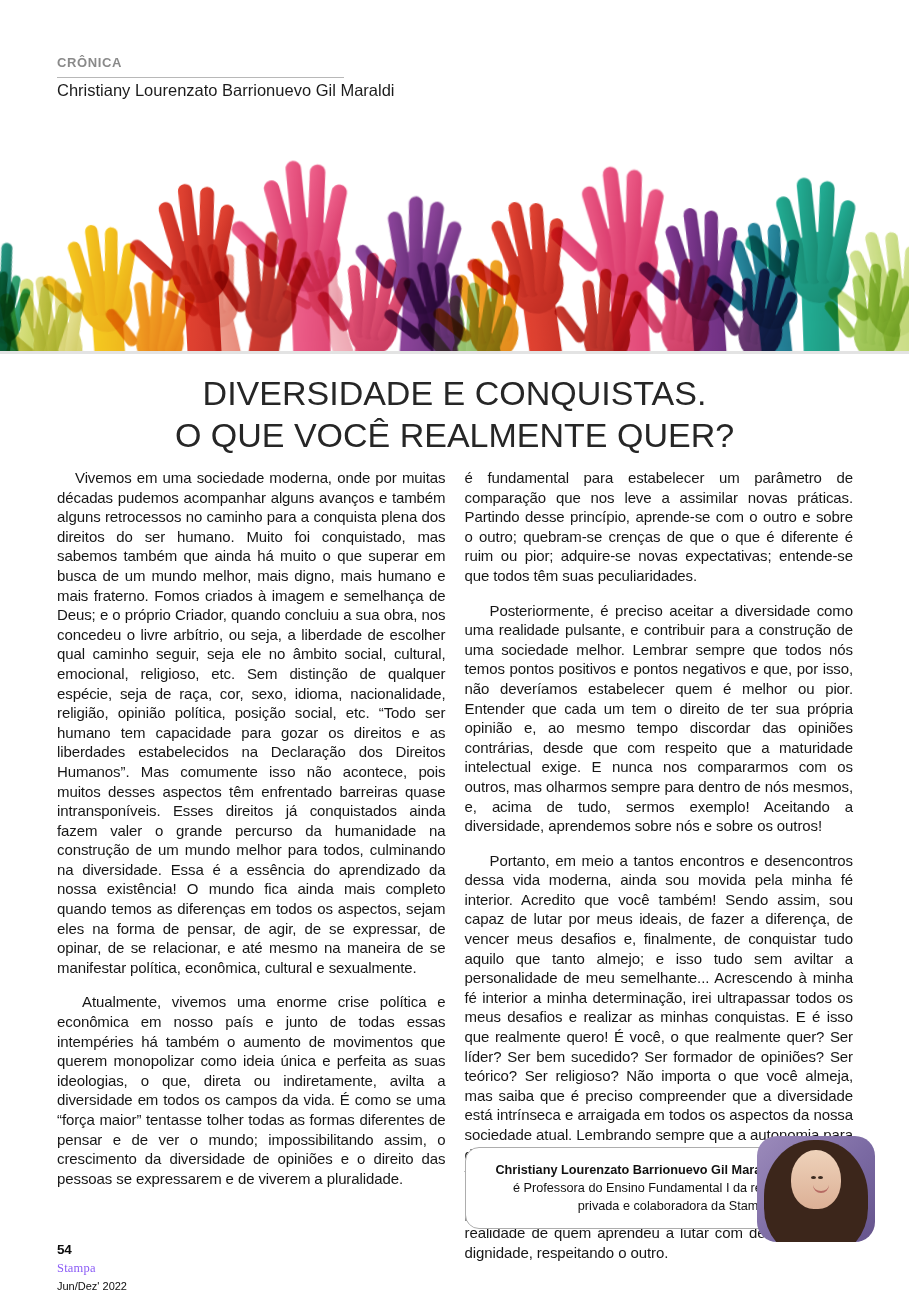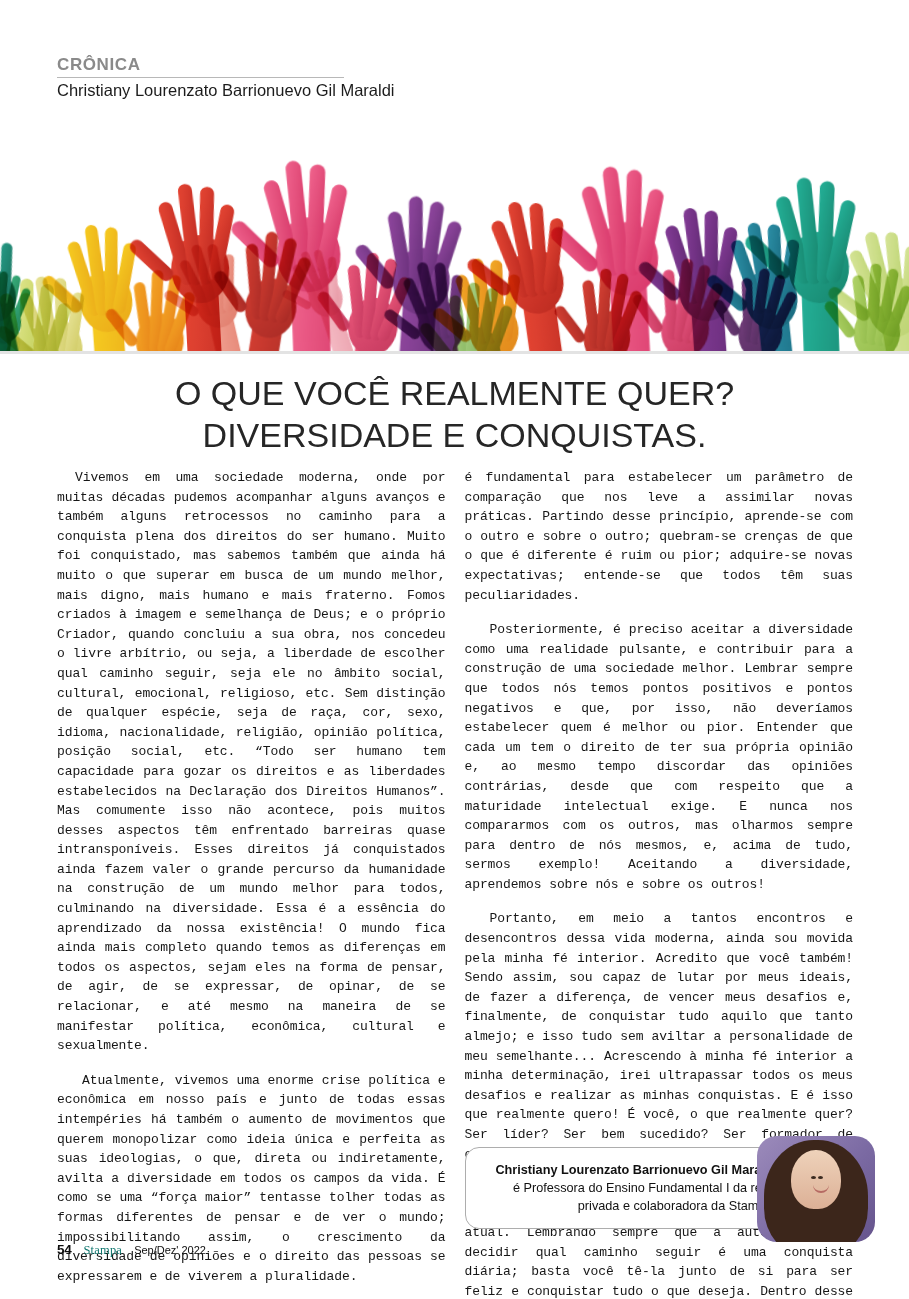--- a/index.html
+++ b/index.html
@@ -2,39 +2,39 @@
 <html><head>
 <meta charset="utf-8">
 <style>
   html,body{margin:0;padding:0;background:#fff;}
   .page{
     position:relative;width:909px;height:1299px;background:#fff;overflow:hidden;
     font-family:"Liberation Sans",sans-serif;color:#1b1b1b;
   }
   
   .kicker{
-    position:absolute;left:57px;top:55px;font-size:17px;font-weight:bold;
+    position:absolute;left:57px;top:55px;font-size:13px;font-weight:bold;
     color:#8a8a8a;letter-spacing:.6px;
   }
   .kicker-rule{position:absolute;left:57px;top:77px;width:287px;height:1px;background:#b8b8b8;}
   .byline{position:absolute;left:57px;top:81px;font-size:16.5px;color:#1c1c1c;}
   
   .hands{position:absolute;left:0;top:116px;width:909px;height:238px;}
   .hands-baseline{position:absolute;left:0;top:351px;width:909px;height:3px;background:#e3e3e3;}
   
   .title{
     position:absolute;left:0;top:372px;width:909px;text-align:center;
     font-size:34px;line-height:42px;font-weight:400;color:#262626;letter-spacing:0;
   }
   
   .columns{position:absolute;left:57px;top:468px;width:796px;display:flex;gap:19px;}
   .col{flex:1;min-width:0;}
   .col p{
-    margin:0;font-size:13px;line-height:19.6px;text-align:justify;
-    text-indent:25px;color:#161616;letter-spacing:-.1px;font-family:Liberation Mono, monospace;
+    margin:0;font-size:15px;line-height:19.6px;text-align:justify;
+    text-indent:25px;color:#161616;letter-spacing:-.1px;
   }
   .col p + p{margin-top:15px;}
   .col p.first{text-indent:18px;}
   
   .bio-box{
     position:absolute;left:465px;top:1147px;width:326px;height:80px;
     border:1.5px solid #adadad;border-radius:14px;background:#fff;
   }
   .bio-text{
     position:absolute;right:16px;top:50%;transform:translateY(-50%);
@@ -55,23 +55,23 @@
     position:absolute;left:29%;top:13%;width:42%;height:56%;
     background:linear-gradient(#eed2ba,#dcb096);border-radius:50% 50% 46% 46%;
   }
   .bio-eye{position:absolute;width:5px;height:3px;border-radius:50%;background:#3a2a20;top:44%;}
   .bio-eye.l{left:40%;}.bio-eye.r{left:55%;}
   .bio-mouth{
     position:absolute;left:44%;top:57%;width:16px;height:7px;
     border-bottom:2px solid #b66a63;border-radius:0 0 9px 9px;
   }
   
-  .footer{position:absolute;left:57px;top:1242px;font-size:11px;color:#0d0d0d;display:flex;align-items:baseline;gap:12px;}
+  .footer{position:absolute;left:57px;top:1242px;font-size:11px;color:#0d0d0d;display:flex;align-items:baseline;gap:4px;flex-direction:column;}
   .footer .pagenum{font-size:13.5px;font-weight:bold;letter-spacing:-.3px;}
-  .footer .mag{color:#0f766e;font-family:"Liberation Serif",serif;font-size:12.5px;letter-spacing:.2px;}
+  .footer .mag{color:#8b5cf6;font-family:"Liberation Serif",serif;font-size:12.5px;letter-spacing:.2px;}
 </style>
 </head>
 <body>
 
 <div class="page">
 
   <div class="kicker">CRÔNICA</div>
   <div class="kicker-rule"></div>
   <div class="byline">Christiany Lourenzato Barrionuevo Gil Maraldi</div>
 
@@ -413,22 +413,22 @@
         <rect x="-28" y="-162" width="14" height="86" rx="7" transform="rotate(-14 -21 -112)"></rect>
         <rect x="-14" y="-178" width="14" height="102" rx="7" transform="rotate(-4 -7 -112)"></rect>
         <rect x="0" y="-174" width="14" height="98" rx="7" transform="rotate(4 7 -112)"></rect>
         <rect x="14" y="-156" width="14" height="80" rx="7" transform="rotate(14 21 -112)"></rect>
         <rect x="-8" y="-52" width="14" height="54" rx="7" transform="translate(-30,-86) rotate(-44)"></rect>
       </g>
     </svg>
   <div class="hands-baseline"></div>
 
   <div class="title">
+    <div>DIVERSIDADE E CONQUISTAS.</div>
     <div>O QUE VOCÊ REALMENTE QUER?</div>
-    <div>DIVERSIDADE E CONQUISTAS.</div>
   </div>
 
   <div class="columns">
     <div class="col">
       <p class="first">Vivemos em uma sociedade moderna, onde por muitas décadas pudemos acompanhar alguns avanços e também alguns retrocessos no caminho para a conquista plena dos direitos do ser humano. Muito foi conquistado, mas sabemos também que ainda há muito o que superar em busca de um mundo melhor, mais digno, mais humano e mais fraterno. Fomos criados à imagem e semelhança de Deus; e o próprio Criador, quando concluiu a sua obra, nos concedeu o livre arbítrio, ou seja, a liberdade de escolher qual caminho seguir, seja ele no âmbito social, cultural, emocional, religioso, etc. Sem distinção de qualquer espécie, seja de raça, cor, sexo, idioma, nacionalidade, religião, opinião política, posição social, etc. “Todo ser humano tem capacidade para gozar os direitos e as liberdades estabelecidos na Declaração dos Direitos Humanos”. Mas comumente isso não acontece, pois muitos desses aspectos têm enfrentado barreiras quase intransponíveis. Esses direitos já conquistados ainda fazem valer o grande percurso da humanidade na construção de um mundo melhor para todos, culminando na diversidade. Essa é a essência do aprendizado da nossa existência! O mundo fica ainda mais completo quando temos as diferenças em todos os aspectos, sejam eles na forma de pensar, de agir, de se expressar, de opinar, de se relacionar, e até mesmo na maneira de se manifestar política, econômica, cultural e sexualmente.</p>
       <p>Atualmente, vivemos uma enorme crise política e econômica em nosso país e junto de todas essas intempéries há também o aumento de movimentos que querem monopolizar como ideia única e perfeita as suas ideologias, o que, direta ou indiretamente, avilta a diversidade em todos os campos da vida. É como se uma “força maior” tentasse tolher todas as formas diferentes de pensar e de ver o mundo; impossibilitando assim, o crescimento da diversidade de opiniões e o direito das pessoas se expressarem e de viverem a pluralidade.</p>
     </div>
     <div class="col">
       <p style="text-indent:0">é fundamental para estabelecer um parâmetro de comparação que nos leve a assimilar novas práticas. Partindo desse princípio, aprende-se com o outro e sobre o outro; quebram-se crenças de que o que é diferente é ruim ou pior; adquire-se novas expectativas; entende-se que todos têm suas peculiaridades.</p>
       <p>Posteriormente, é preciso aceitar a diversidade como uma realidade pulsante, e contribuir para a construção de uma sociedade melhor. Lembrar sempre que todos nós temos pontos positivos e pontos negativos e que, por isso, não deveríamos estabelecer quem é melhor ou pior. Entender que cada um tem o direito de ter sua própria opinião e, ao mesmo tempo discordar das opiniões contrárias, desde que com respeito que a maturidade intelectual exige. E nunca nos compararmos com os outros, mas olharmos sempre para dentro de nós mesmos, e, acima de tudo, sermos exemplo! Aceitando a diversidade, aprendemos sobre nós e sobre os outros!</p>
@@ -447,16 +447,16 @@
     <div class="bio-face">
       <div class="bio-eye l"></div>
       <div class="bio-eye r"></div>
       <div class="bio-mouth"></div>
     </div>
   </div>
 
   <div class="footer">
     <span class="pagenum">54</span>
     <span class="mag">Stampa</span>
-    <span>Sep/Dez' 2022</span>
+    <span>Jun/Dez' 2022</span>
   </div>
 
 </div>
 
 </body></html>

